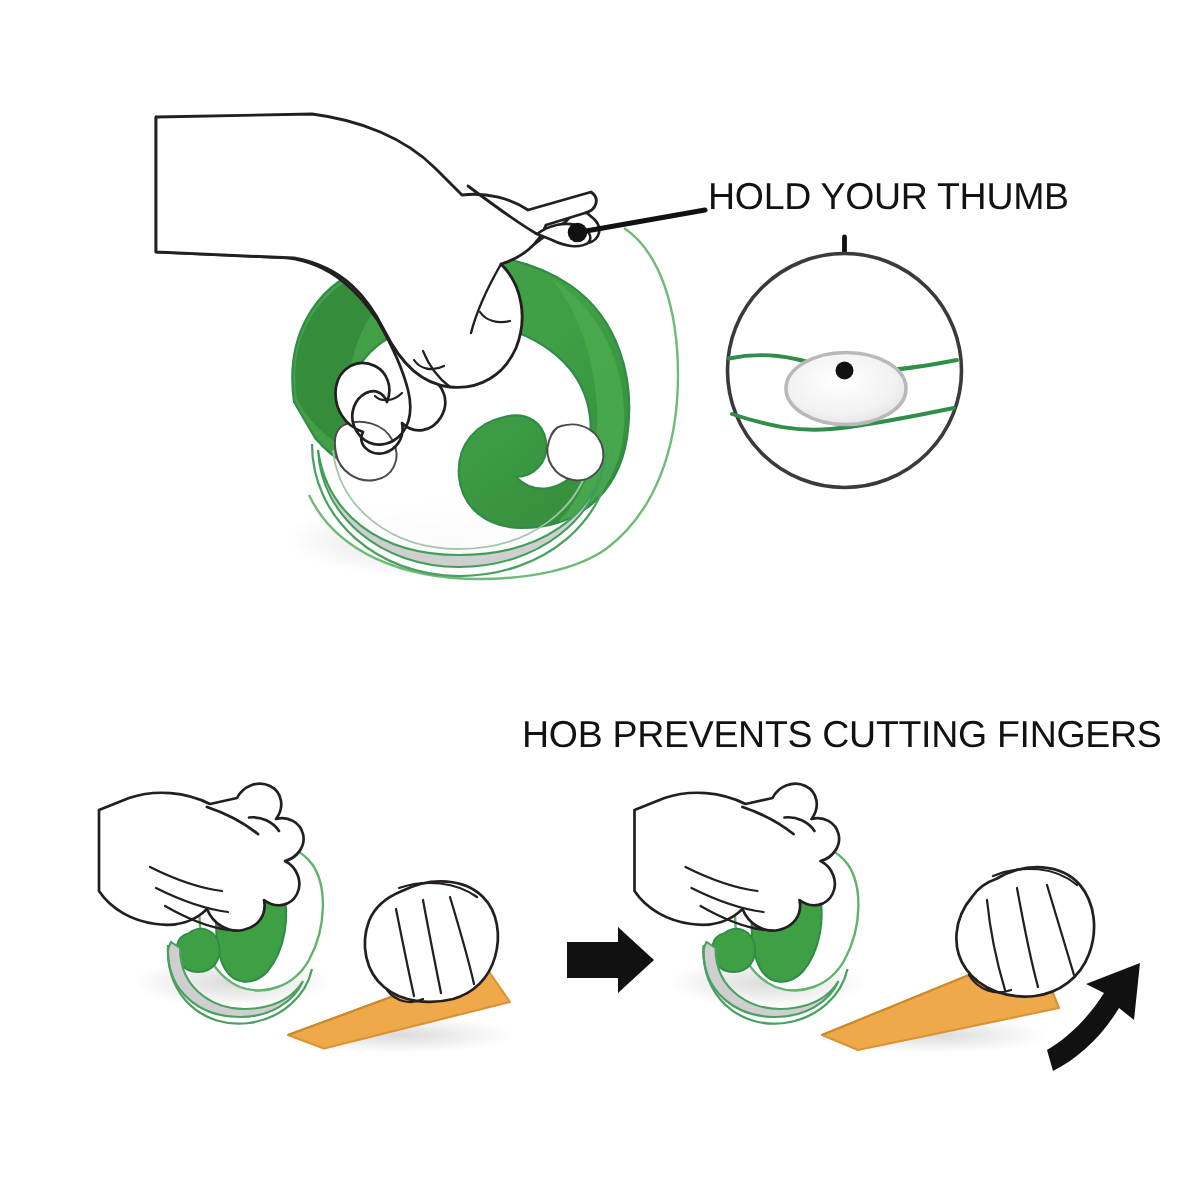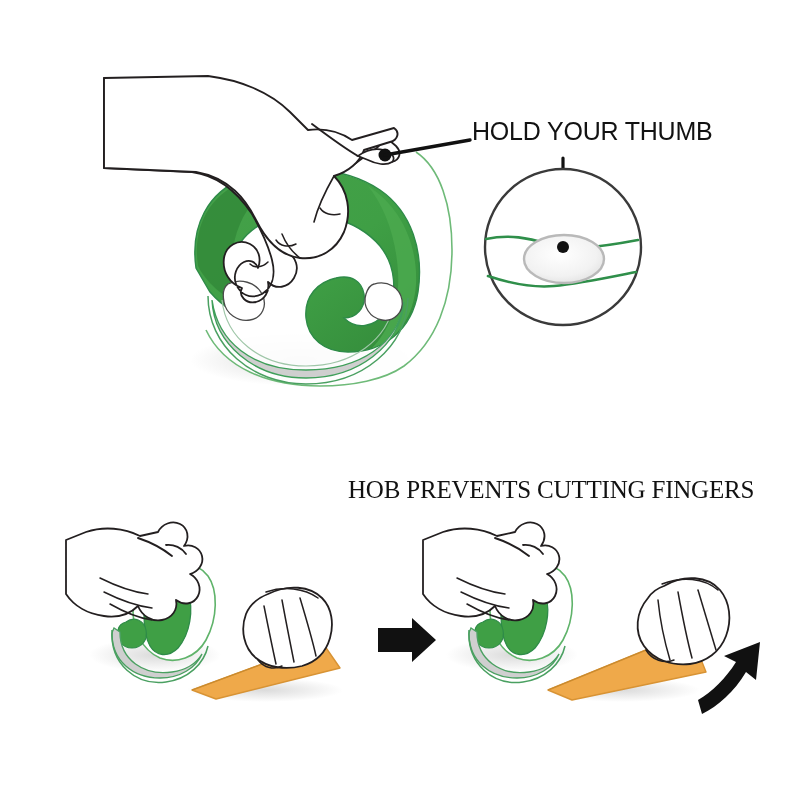--- a/index.html
+++ b/index.html
@@ -38,21 +38,20 @@
   }
   #label-hold-thumb {
     left: 472px;
     top: 117px;
     font-size: 25px;
   }
   #label-hob-prevents {
     left: 348px;
     top: 476px;
     font-size: 25px;
-    font-family: Liberation Serif, serif;
   }
 </style>
 </head>
 <body>
 
 <div class="stage">
 
   <svg class="svg-layer" viewBox="0 0 800 800" xmlns="http://www.w3.org/2000/svg">
     <defs>
       <radialGradient id="gradThumbOval" cx="45%" cy="40%" r="65%">

